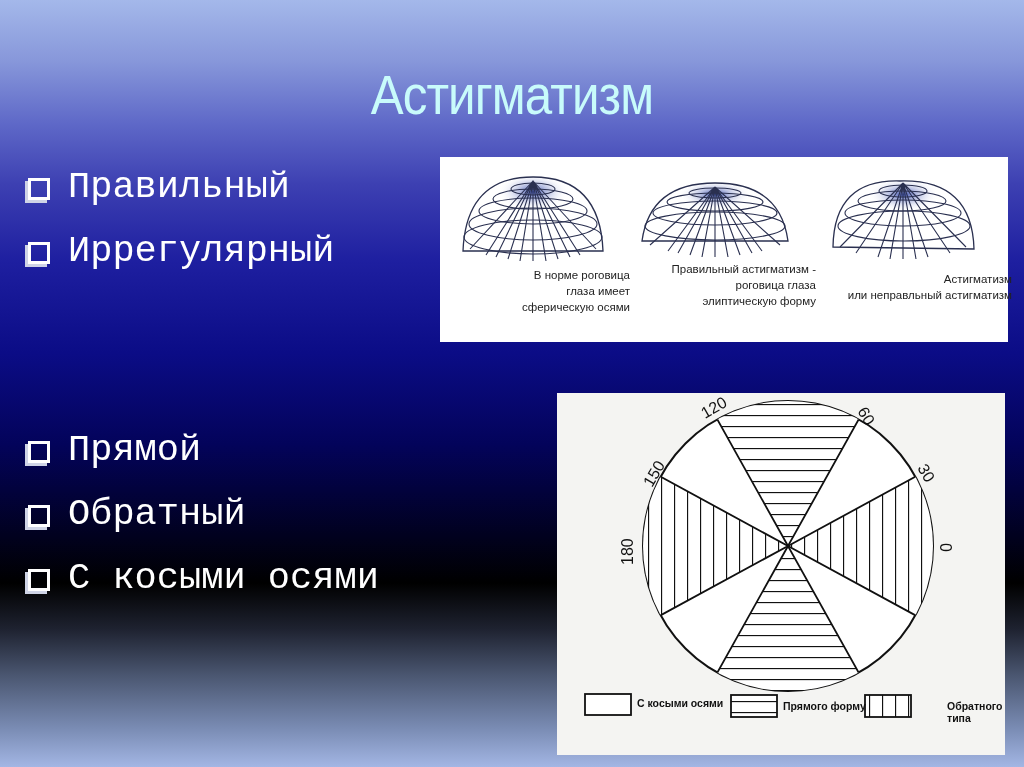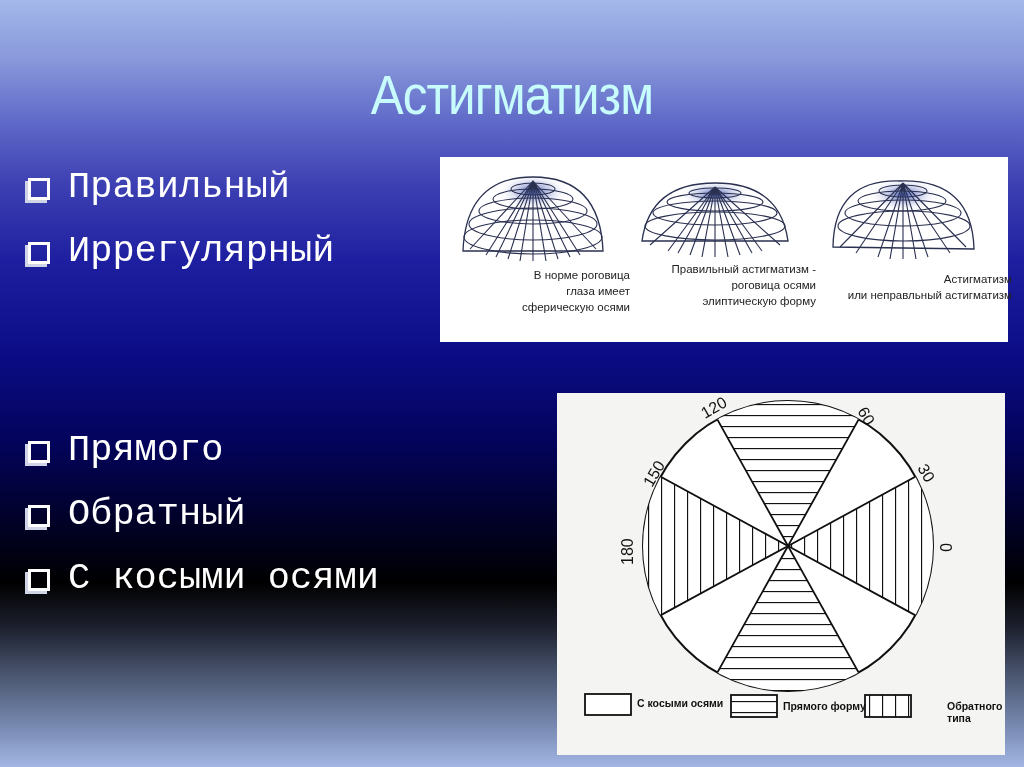--- a/index.html
+++ b/index.html
@@ -48,21 +48,21 @@
   </div>
   <div class="bullet">
     <span class="box"></span>
     <span>Иррегулярный</span>
   </div>
 </div>
 
 <div class="bullets" style="top:418px;">
   <div class="bullet">
     <span class="box"></span>
-    <span>Прямого</span>
+    <span>Прямой</span>
   </div>
   <div class="bullet">
     <span class="box"></span>
     <span>Обратный</span>
   </div>
   <div class="bullet">
     <span class="box"></span>
     <span>С косыми осями</span>
   </div>
 </div>
@@ -105,21 +105,21 @@
       <path d="M75,14 L75,90 M75,14 L50,88 M75,14 L100,88 M75,14 L28,84 M75,14 L122,84 M75,14 L12,78 M75,14 L138,78 M75,14 L62,90 M75,14 L88,90"></path>
     </g>
   </svg>
   <div class="cap" style="left:0px;">
     <div>В норме роговица</div>
       <div>глаза имеет</div>
       <div>сферическую осями</div>
   </div>
   <div class="cap" style="left:186px;top:104px;">
     <div>Правильный астигматизм -</div>
-      <div>роговица осями</div>
+      <div>роговица глаза</div>
       <div>элиптическую форму</div>
   </div>
   <div class="cap" style="left:372px;top:114px;width:200px;">
     <div>Астигматизм</div>
       <div>или неправльный астигматизм</div>
   </div>
 </div>
 
 <div class="panel-bot">
   <svg width="448" height="362" viewBox="0 0 448 362">

